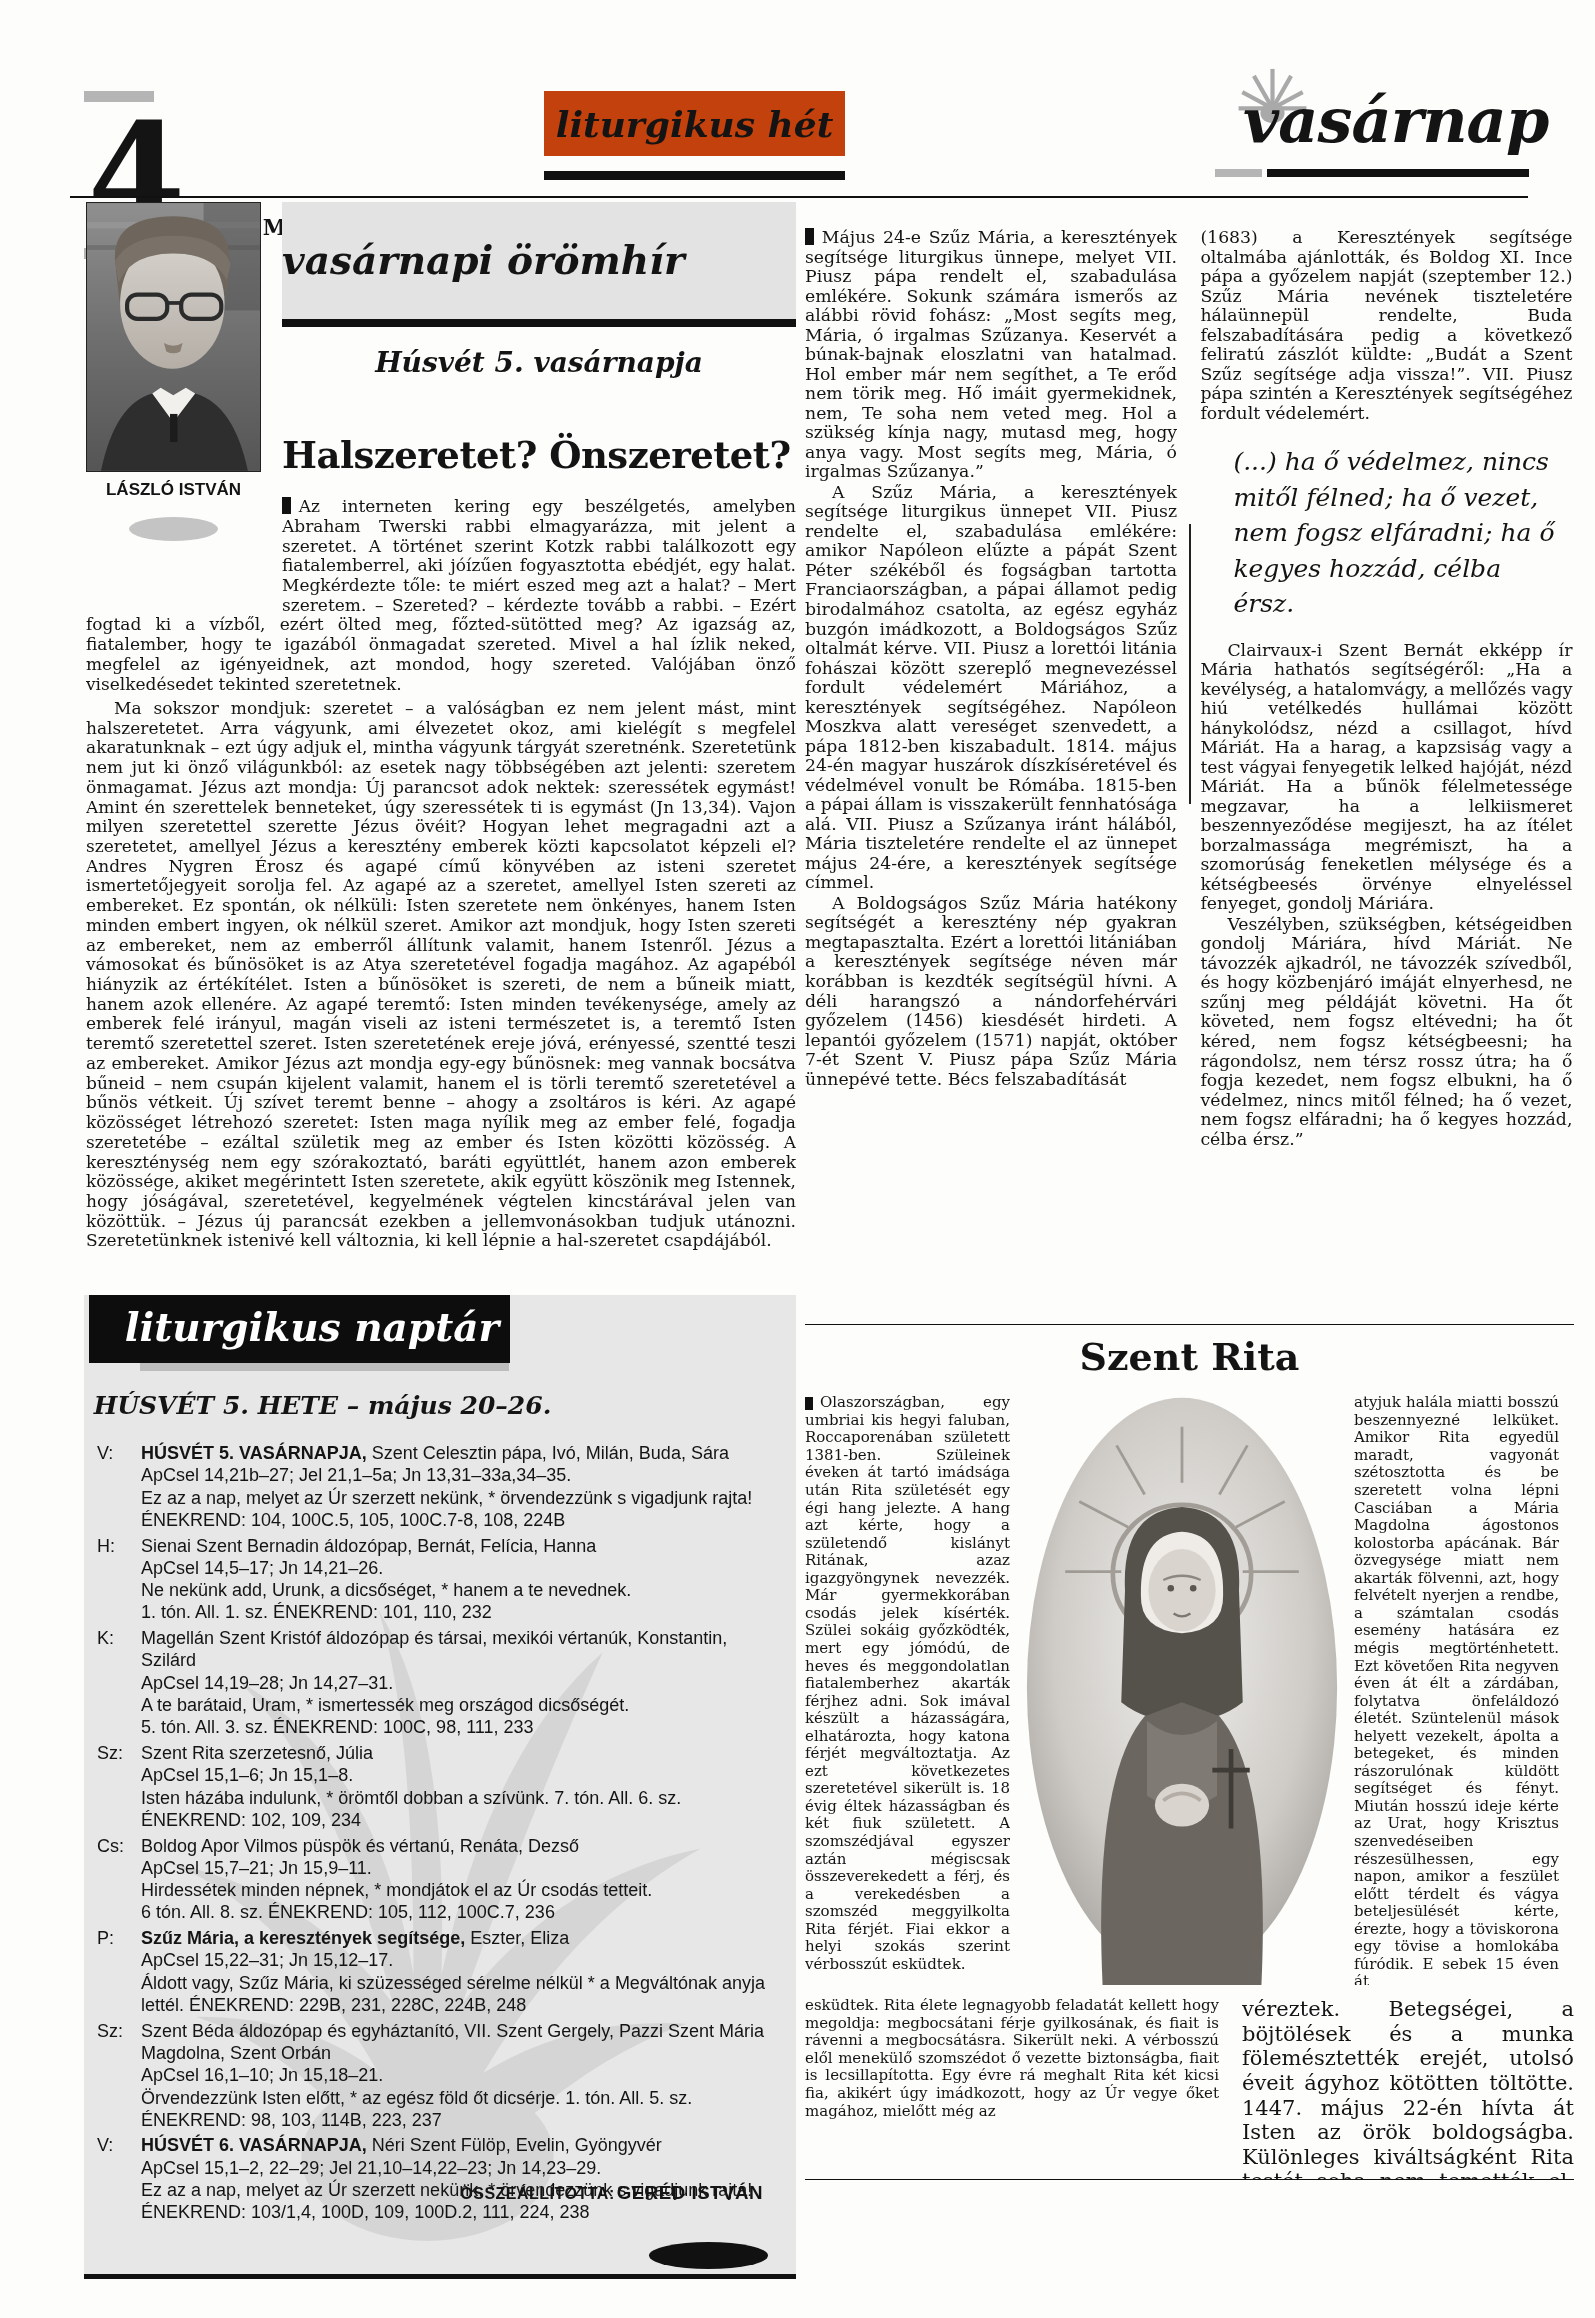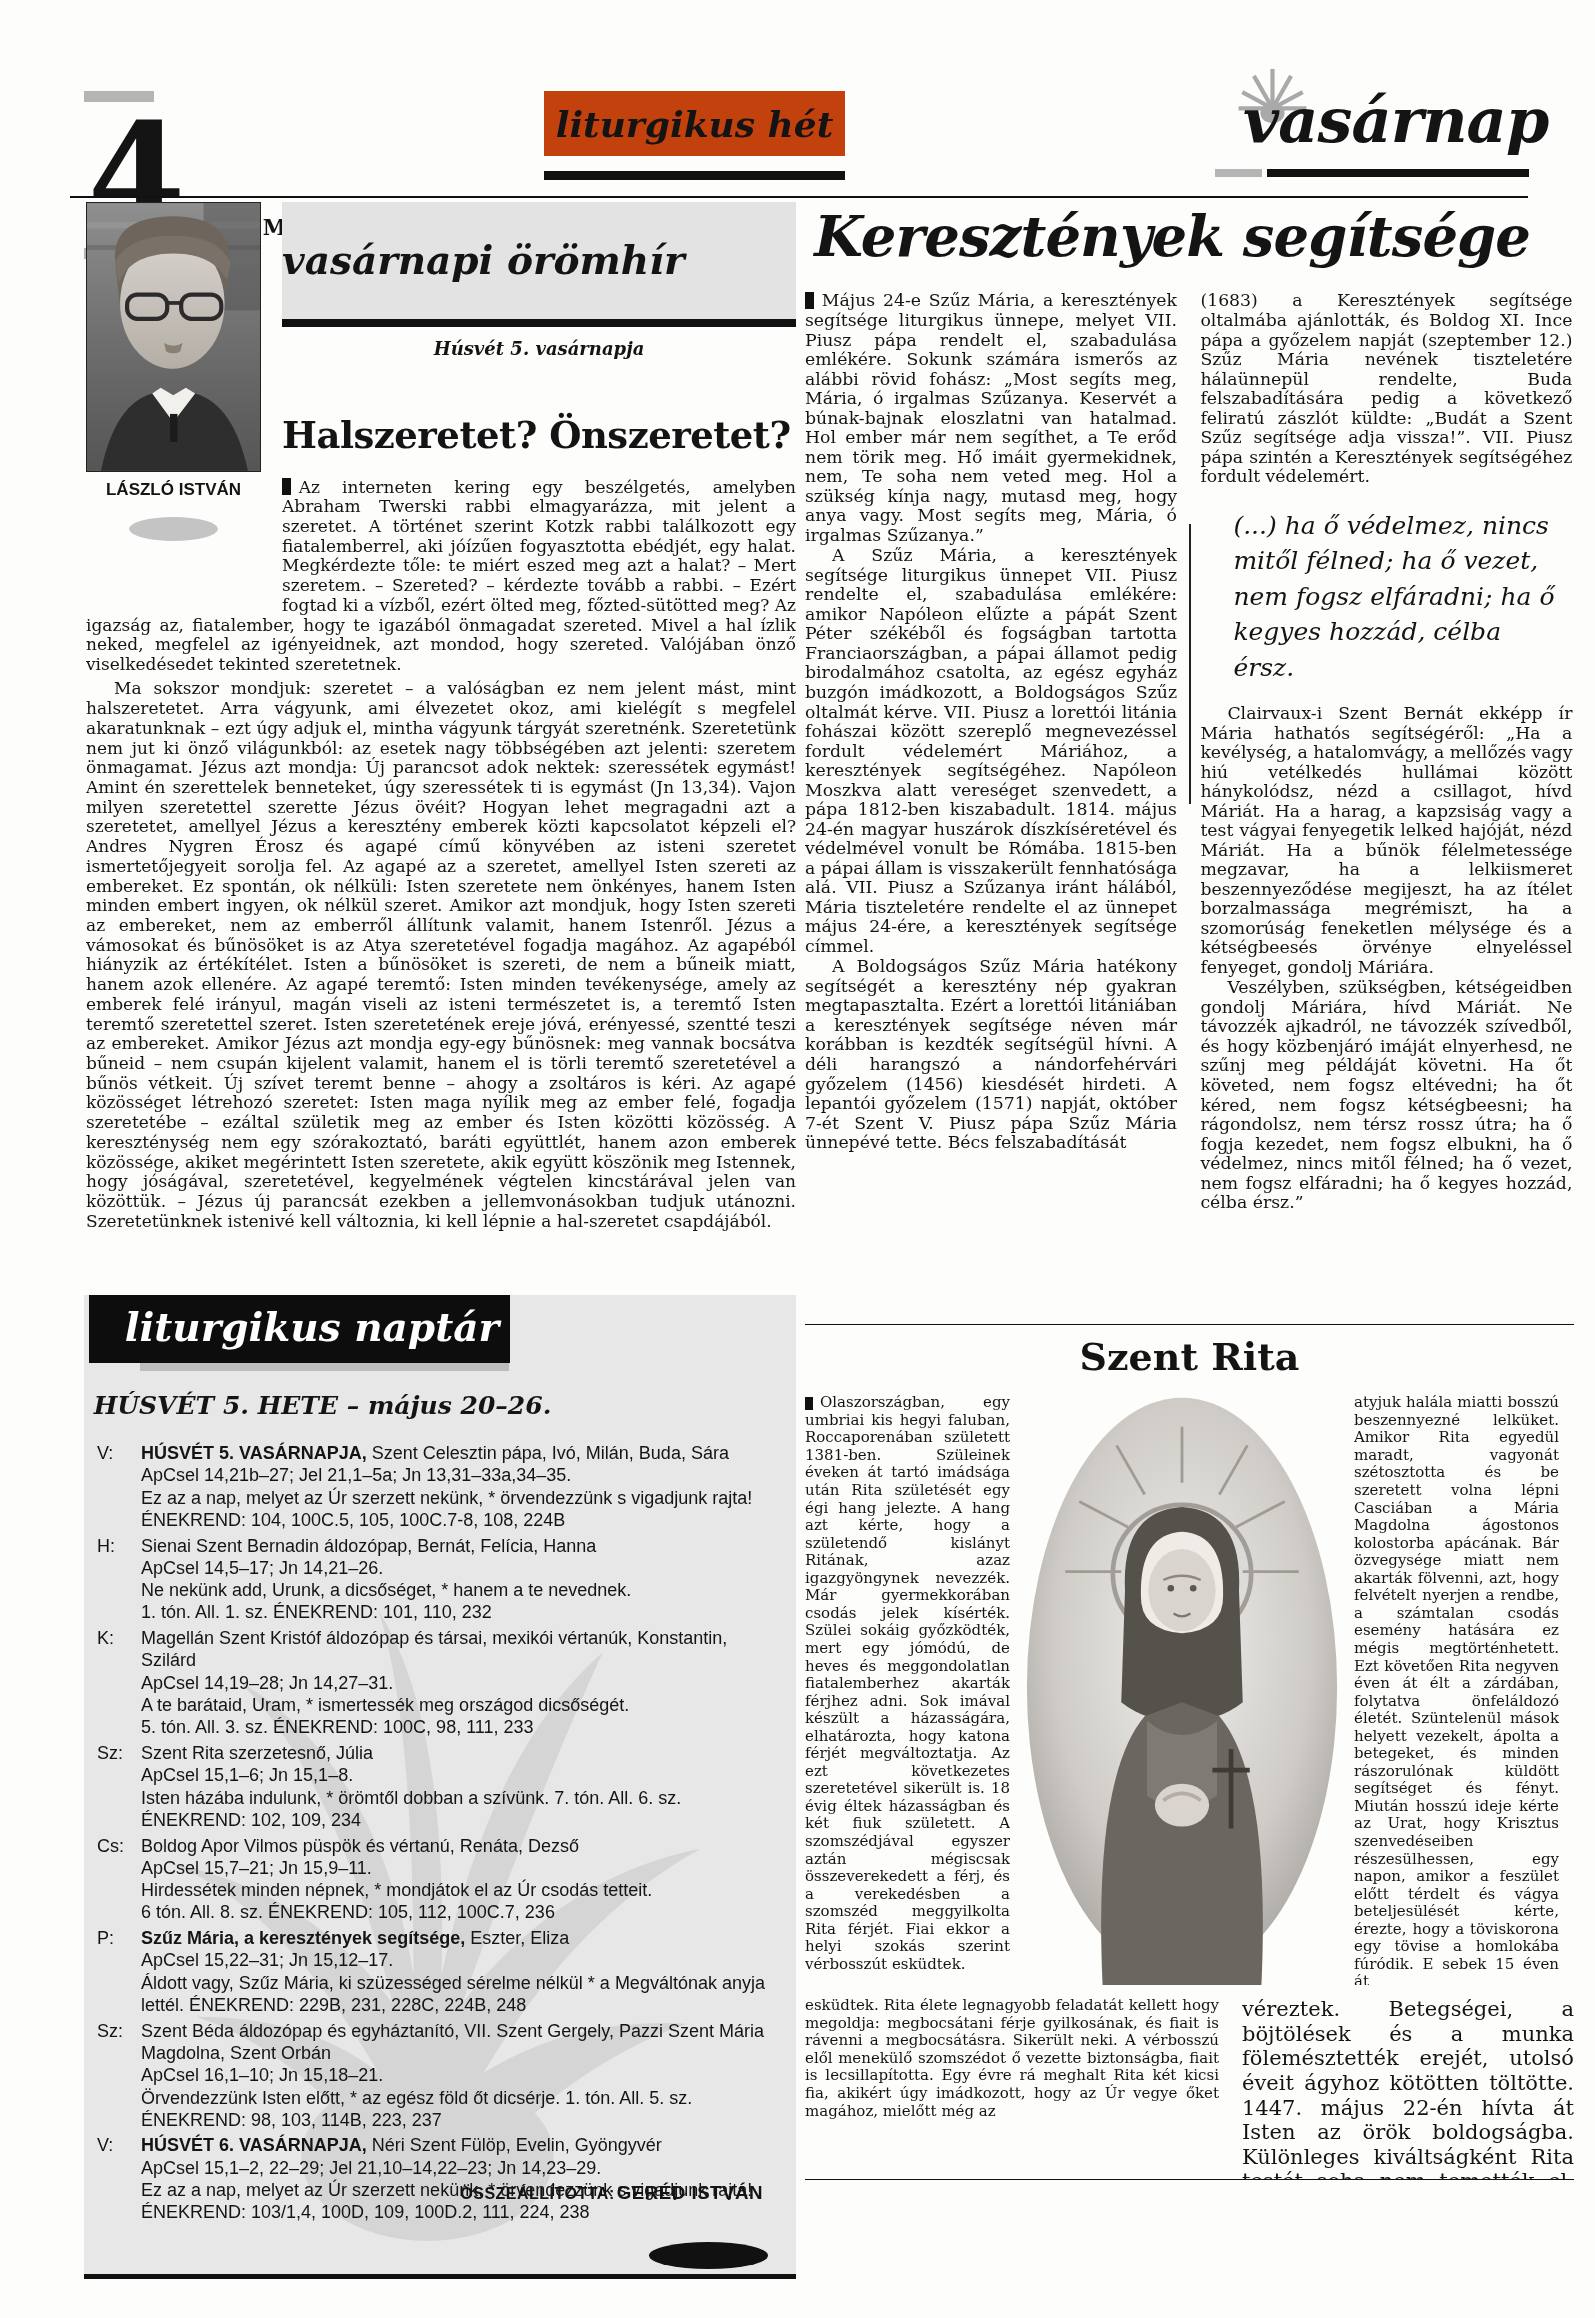--- a/index.html
+++ b/index.html
@@ -26,21 +26,21 @@
   .gospel{position:absolute;left:86px;top:202px;width:710px;height:1075px;overflow:hidden;
           text-align:justify;font-size:17px;line-height:1.16;}
   .gospel-float{float:left;width:196px;height:411px;}
   .portrait{width:175px;height:270px;border:0.9px solid #222;box-sizing:border-box;background:#777;}
   .author{width:175px;text-align:center;font-family:"Liberation Sans",sans-serif;font-weight:bold;
           font-size:17px;letter-spacing:0px;margin-top:8.4px;}
   .author-oval{width:89px;height:24px;background:#c4c4c4;border-radius:50%;margin:17px auto 0 43px;}
   .kicker-box{margin-left:196px;height:117px;background:#e3e3e3;display:flex;align-items:center;justify-content:flex-start;}
   .kicker-box span{font-style:italic;font-weight:bold;font-size:39px;}
   .kicker-bar{margin-left:196px;height:8.4px;background:#111;}
-  .gospel-subtitle{margin-left:196px;text-align:center;font-style:italic;font-weight:bold;font-size:18px;margin-top:12px;}
+  .gospel-subtitle{margin-left:196px;text-align:center;font-style:italic;font-weight:bold;font-size:28px;margin-top:20px;}
   .gospel-title{margin-left:113px;font-weight:bold;font-size:37px;line-height:1.05;letter-spacing:-0.5px;
                 margin-top:56px;margin-bottom:0;text-align:left;}
   .lead{margin:22.4px 0 0 0;}
   .pmark{display:inline-block;width:9.3px;height:17px;background:#111;margin-right:7.5px;vertical-align:-2.3px;}
   .gospel-body{margin:4.7px 0 0 0;text-indent:28px;}
 
   
   .calendar{position:absolute;left:84px;top:1295px;width:712px;height:984px;background:#e7e7e7;
             border-bottom:5.6px solid #111;box-sizing:border-box;overflow:hidden;}
   .cal-title-box{position:absolute;left:4.7px;top:0;width:421px;height:68px;background:#0d0d0d;z-index:2;}
@@ -244,21 +244,20 @@
         </div>
       </div>
     <div class="cal-credit">
       <span class="lbl">ÖSSZEÁLLÍTOTTA:</span>
       <span class="name">GERÉD ISTVÁN</span>
     </div>
     <div class="cal-oval"></div>
   </div>
 
   <div class="main-art">
-    <h2 class="main-title">Keresztények segítsége</h2>
     <div class="col-divider"></div>
     <div class="main-cols">
       <div class="main-col">
           <p class="col-p noindent"><span class="pmark"></span>Május 24-e Szűz Mária, a keresztények segítsége liturgikus ünnepe, melyet VII. Piusz pápa rendelt el, szabadulása emlékére. Sokunk számára ismerős az alábbi rövid fohász: „Most segíts meg, Mária, ó irgalmas Szűzanya. Keservét a búnak-bajnak eloszlatni van hatalmad. Hol ember már nem segíthet, a Te erőd nem törik meg. Hő imáit gyermekidnek, nem, Te soha nem veted meg. Hol a szükség kínja nagy, mutasd meg, hogy anya vagy. Most segíts meg, Mária, ó irgalmas Szűzanya.”</p>
           <p class="col-p">A Szűz Mária, a keresztények segítsége liturgikus ünnepet VII. Piusz rendelte el, szabadulása emlékére: amikor Napóleon elűzte a pápát Szent Péter székéből és fogságban tartotta Franciaországban, a pápai államot pedig birodalmához csatolta, az egész egyház buzgón imádkozott, a Boldogságos Szűz oltalmát kérve. VII. Piusz a lorettói litánia fohászai között szereplő megnevezéssel fordult védelemért Máriához, a keresztények segítségéhez. Napóleon Moszkva alatt vereséget szenvedett, a pápa 1812-ben kiszabadult. 1814. május 24-én magyar huszárok díszkíséretével és védelmével vonult be Rómába. 1815-ben a pápai állam is visszakerült fennhatósága alá. VII. Piusz a Szűzanya iránt hálából, Mária tiszteletére rendelte el az ünnepet május 24-ére, a keresztények segítsége címmel.</p>
           <p class="col-p">A Boldogságos Szűz Mária hatékony segítségét a keresztény nép gyakran megtapasztalta. Ezért a lorettói litániában a keresztények segítsége néven már korábban is kezdték segítségül hívni. A déli harangszó a nándorfehérvári győzelem (1456) kiesdését hirdeti. A lepantói győzelem (1571) napját, október 7-ét Szent V. Piusz pápa Szűz Mária ünnepévé tette. Bécs felszabadítását</p>
         </div>
       <div class="main-col">
         <div>
             <p class="col-p noindent">(1683) a Keresztények segítsége oltalmába ajánlották, és Boldog XI. Ince pápa a győzelem napját (szeptember 12.) Szűz Mária nevének tiszteletére hálaünnepül rendelte, Buda felszabadítására pedig a következő feliratú zászlót küldte: „Budát a Szent Szűz segítsége adja vissza!”. VII. Piusz pápa szintén a Keresztények segítségéhez fordult védelemért.</p>

